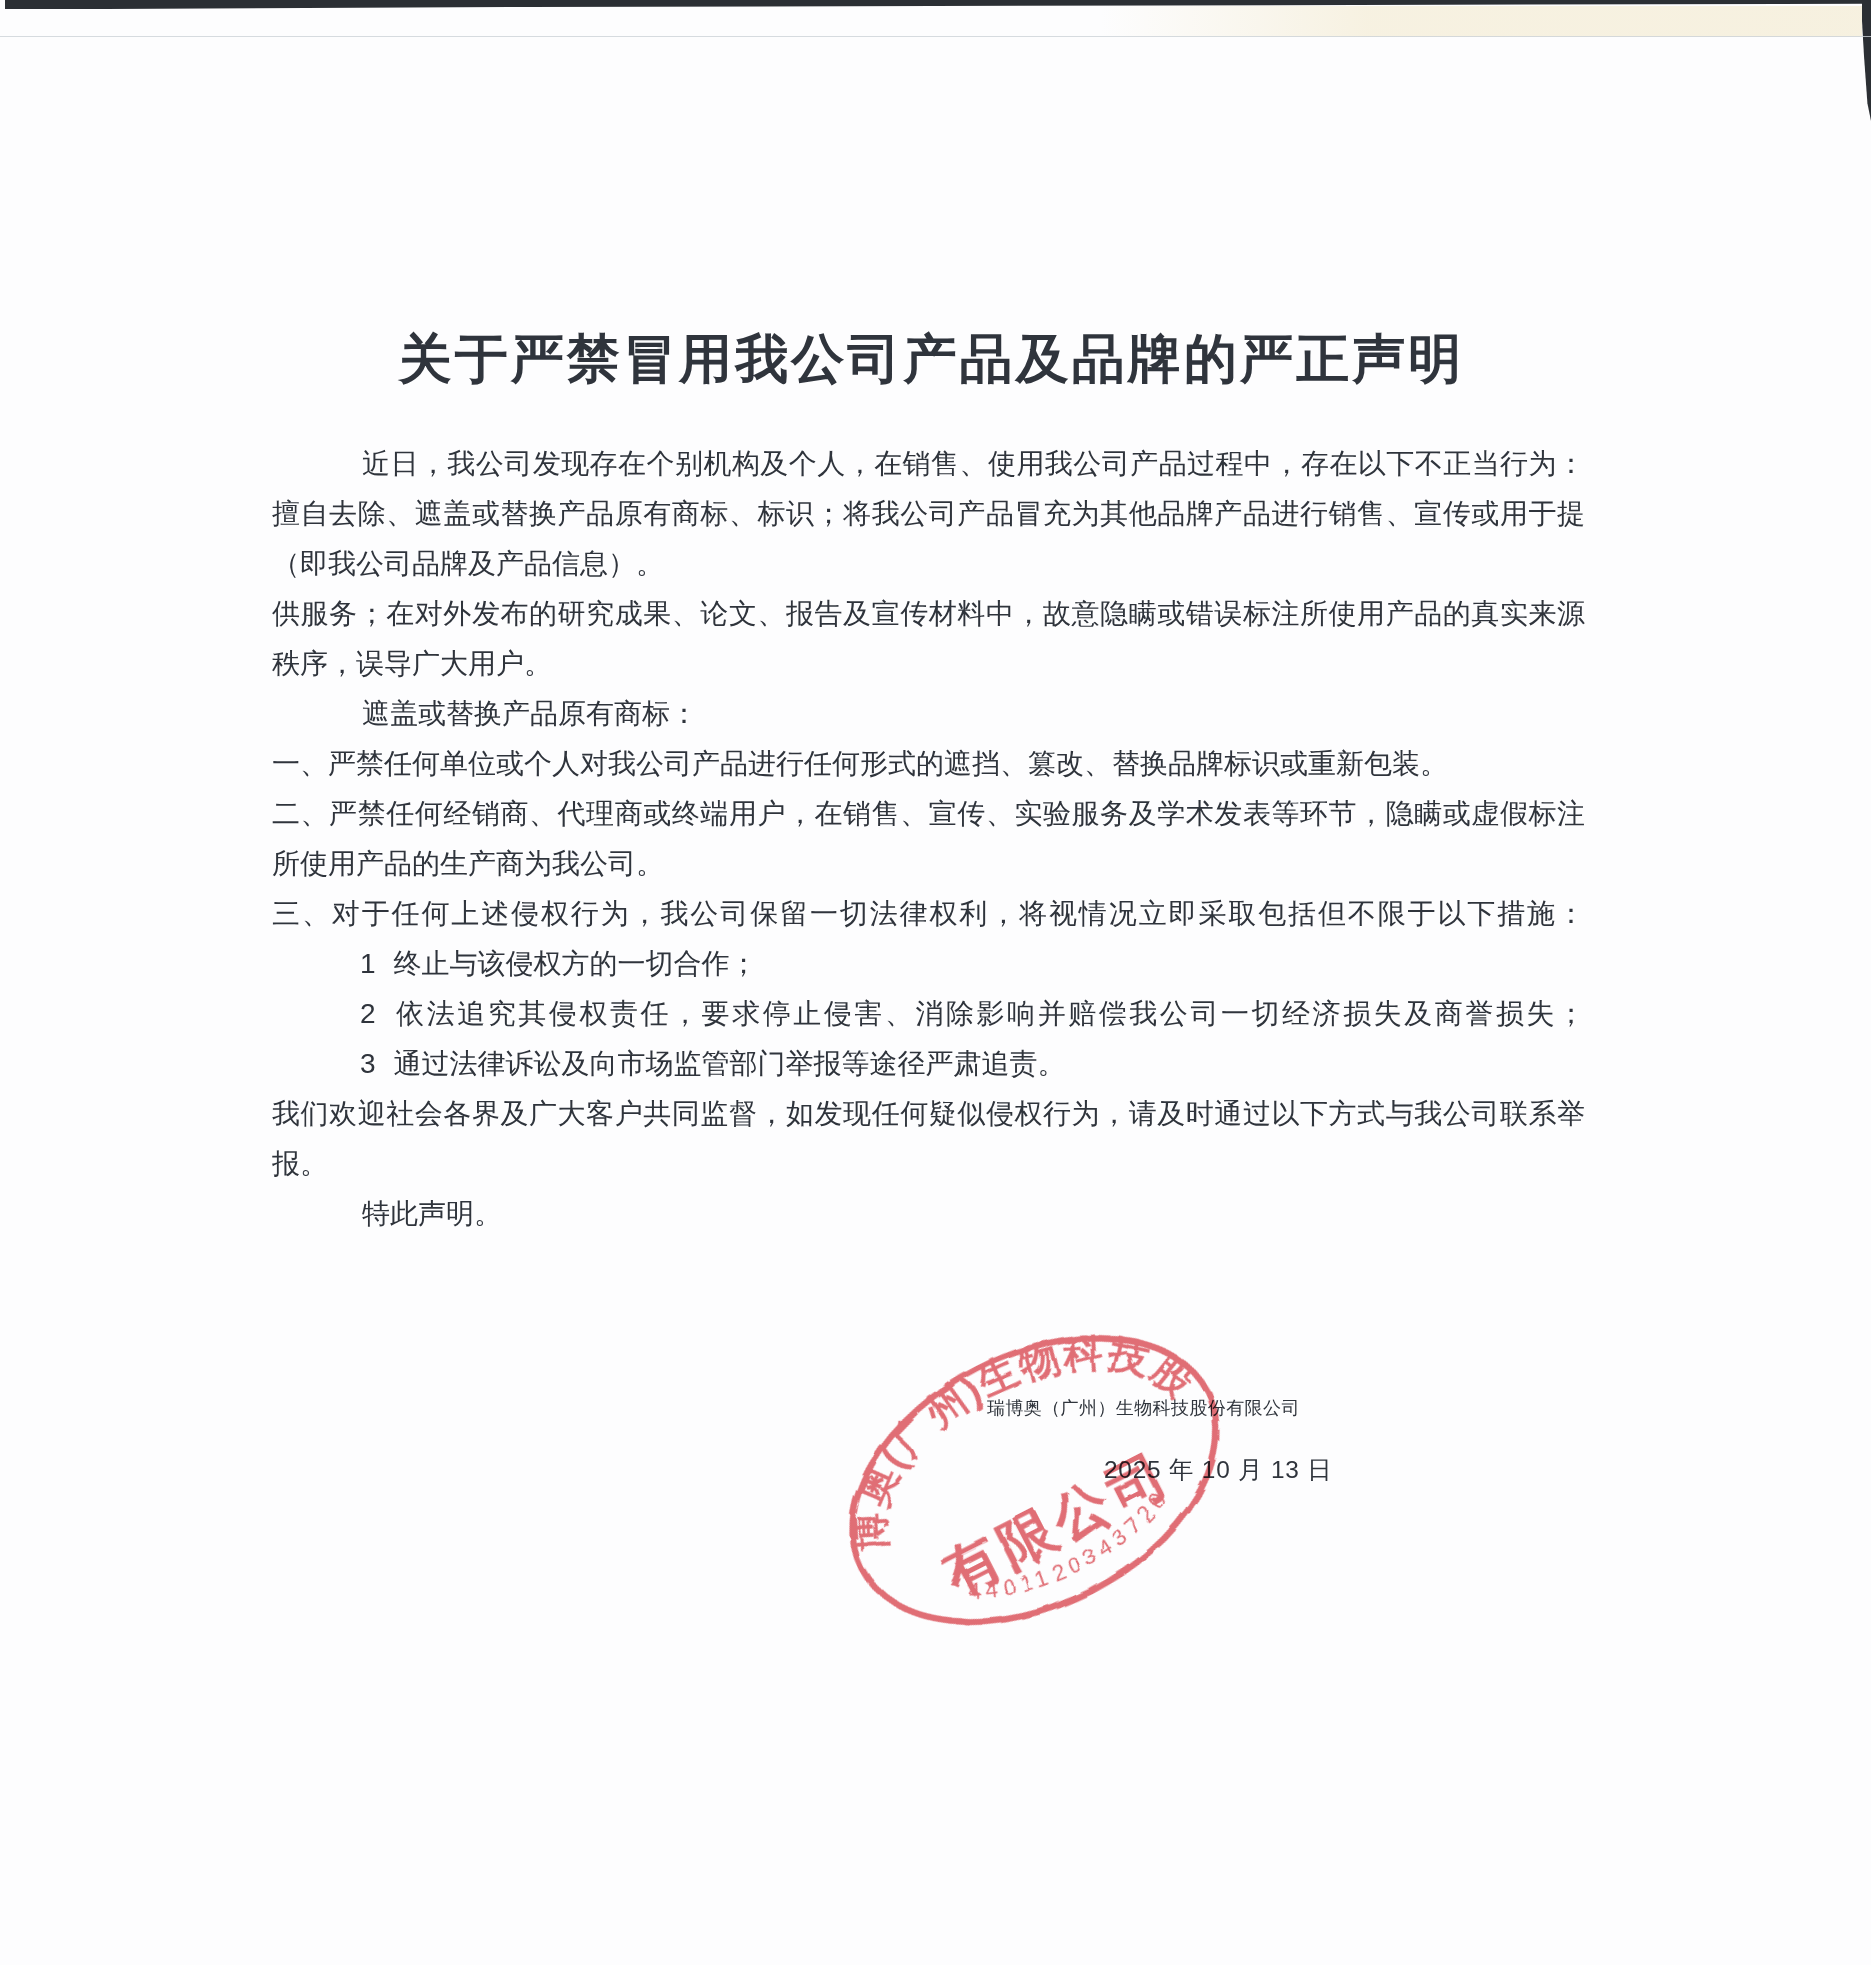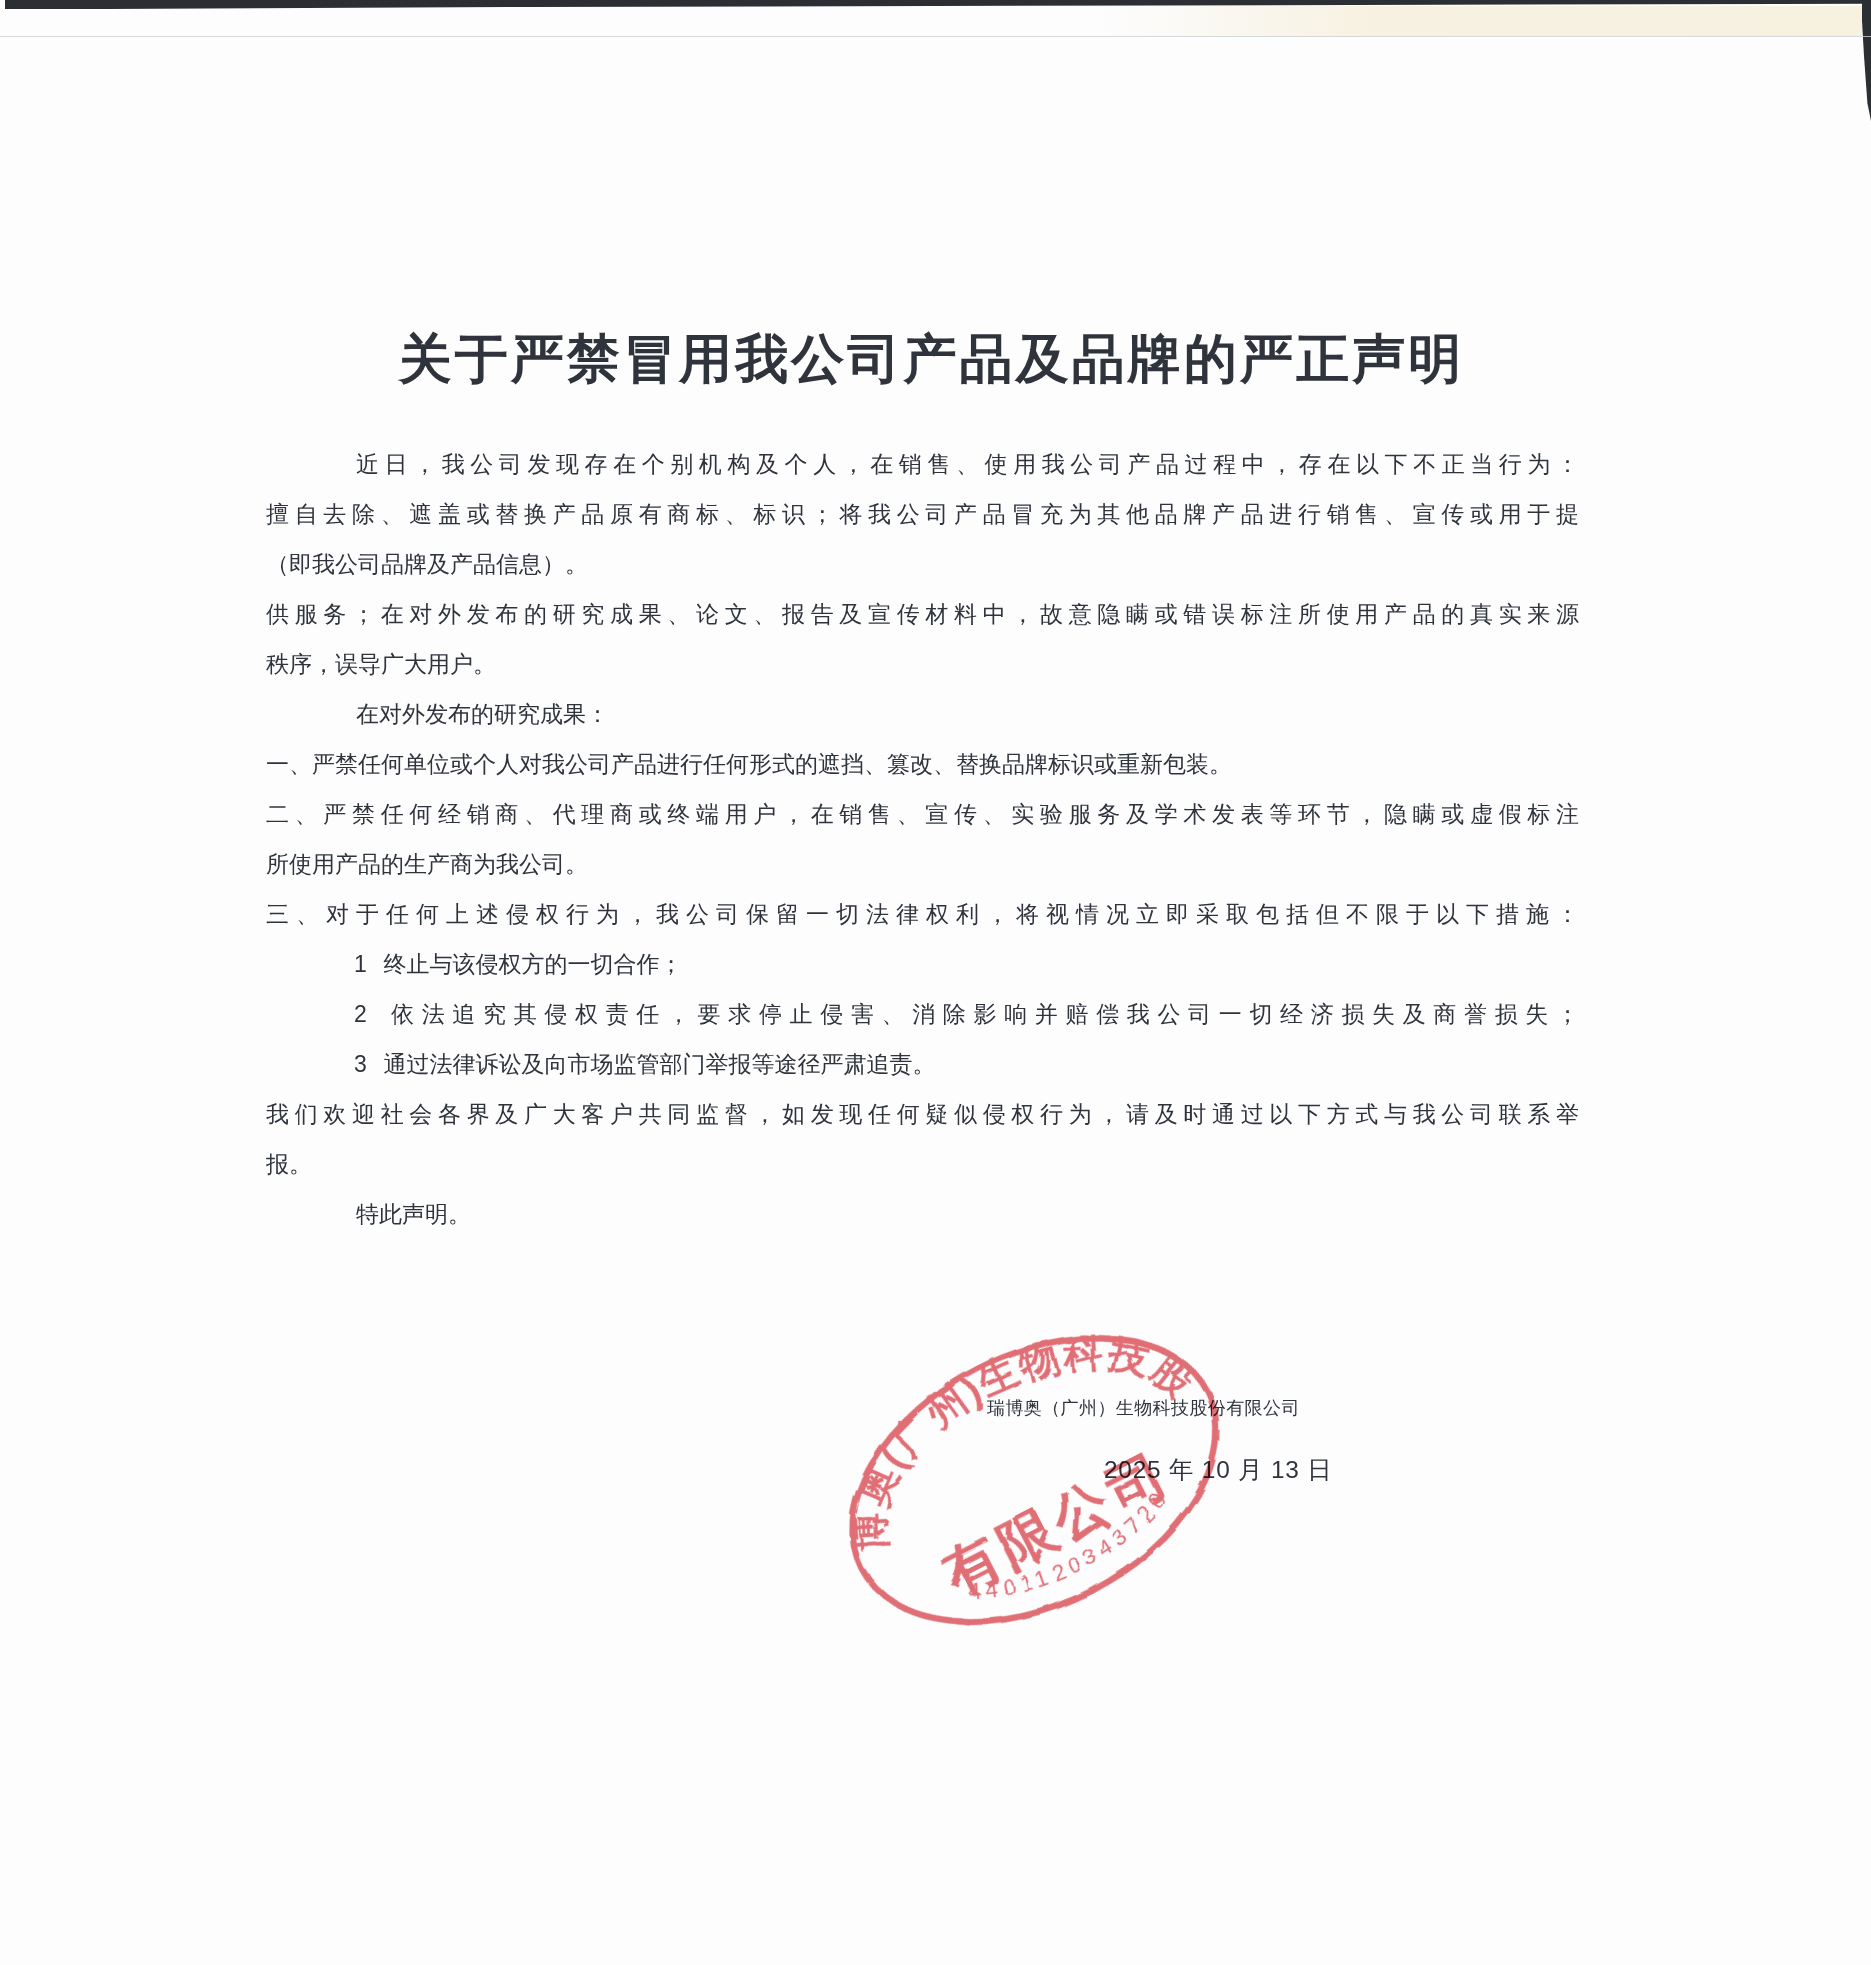--- a/index.html
+++ b/index.html
@@ -30,22 +30,22 @@
     background:var(--seam);opacity:.8;
   }
   
   .title{
     position:absolute;left:275px;top:324px;width:1313px;
     font-size:53px;font-weight:600;letter-spacing:3.1px;
     text-align:center;color:var(--ink);
     white-space:nowrap;
   }
   .body-block{
-    position:absolute;left:266px;top:439px;width:1313px;
-    font-size:23px;line-height:50px;color:var(--ink);
+    position:absolute;left:272px;top:439px;width:1313px;
+    font-size:28px;line-height:50px;color:var(--ink);
   }
   .ln{min-height:50px;}
   .just{text-align:justify;text-align-last:justify;text-justify:inter-character;}
   .indent{text-indent:90px;}
   .sub{padding-left:88px;word-spacing:10.2px;}
   .sig-company{
     position:absolute;left:987px;top:1396px;
     font-size:18px;letter-spacing:0.4px;color:var(--ink);white-space:nowrap;
   }
   .sig-date{
@@ -70,21 +70,21 @@
   <div class="scan-seam"></div>
 
   <div class="title">关于严禁冒用我公司产品及品牌的严正声明</div>
 
   <div class="body-block">
     <div class="ln indent just">近日，我公司发现存在个别机构及个人，在销售、使用我公司产品过程中，存在以下不正当行为：</div>
     <div class="ln just">擅自去除、遮盖或替换产品原有商标、标识；将我公司产品冒充为其他品牌产品进行销售、宣传或用于提</div>
     <div class="ln">（即我公司品牌及产品信息）。</div>
     <div class="ln just">供服务；在对外发布的研究成果、论文、报告及宣传材料中，故意隐瞒或错误标注所使用产品的真实来源</div>
     <div class="ln">秩序，误导广大用户。</div>
-    <div class="ln indent">在对外发布的研究成果：</div>
+    <div class="ln indent">遮盖或替换产品原有商标：</div>
     <div class="ln">一、严禁任何单位或个人对我公司产品进行任何形式的遮挡、篡改、替换品牌标识或重新包装。</div>
     <div class="ln just">二、严禁任何经销商、代理商或终端用户，在销售、宣传、实验服务及学术发表等环节，隐瞒或虚假标注</div>
     <div class="ln">所使用产品的生产商为我公司。</div>
     <div class="ln just">三、对于任何上述侵权行为，我公司保留一切法律权利，将视情况立即采取包括但不限于以下措施：</div>
     <div class="ln sub">1 终止与该侵权方的一切合作；</div>
     <div class="ln sub just">2 依法追究其侵权责任，要求停止侵害、消除影响并赔偿我公司一切经济损失及商誉损失；</div>
     <div class="ln sub">3 通过法律诉讼及向市场监管部门举报等途径严肃追责。</div>
     <div class="ln just">我们欢迎社会各界及广大客户共同监督，如发现任何疑似侵权行为，请及时通过以下方式与我公司联系举</div>
     <div class="ln">报。</div>
     <div class="ln indent">特此声明。</div>

